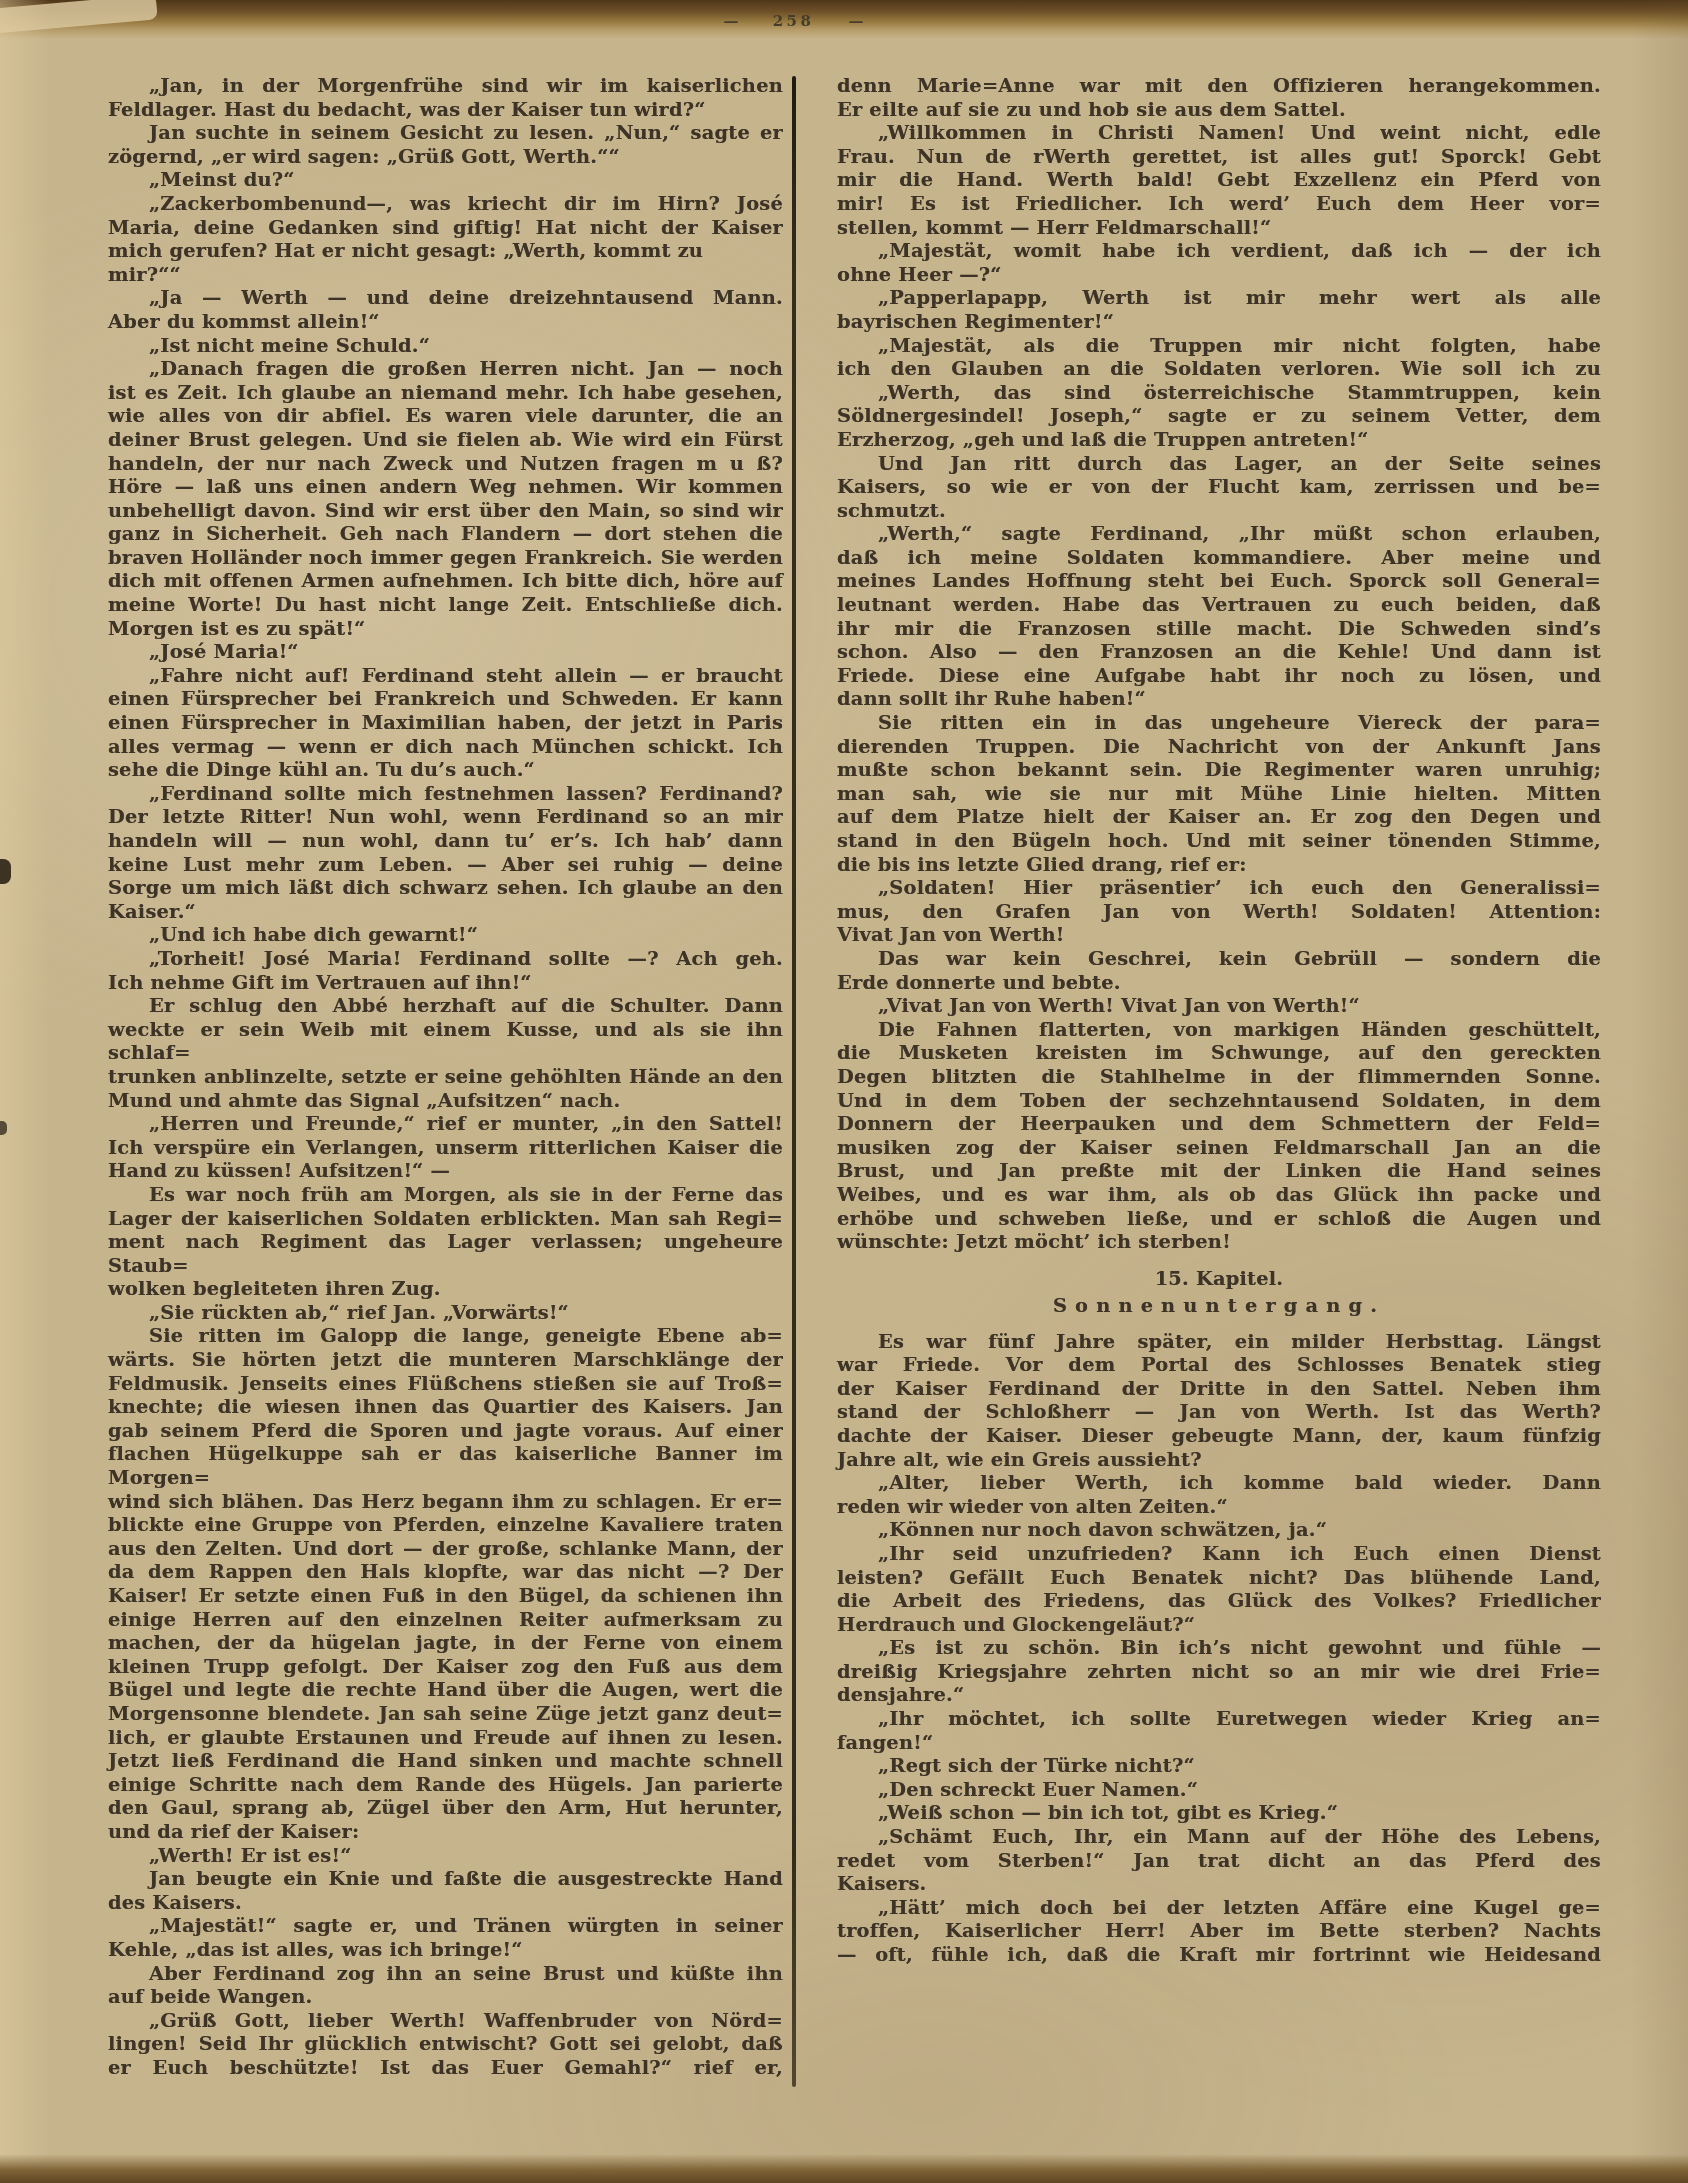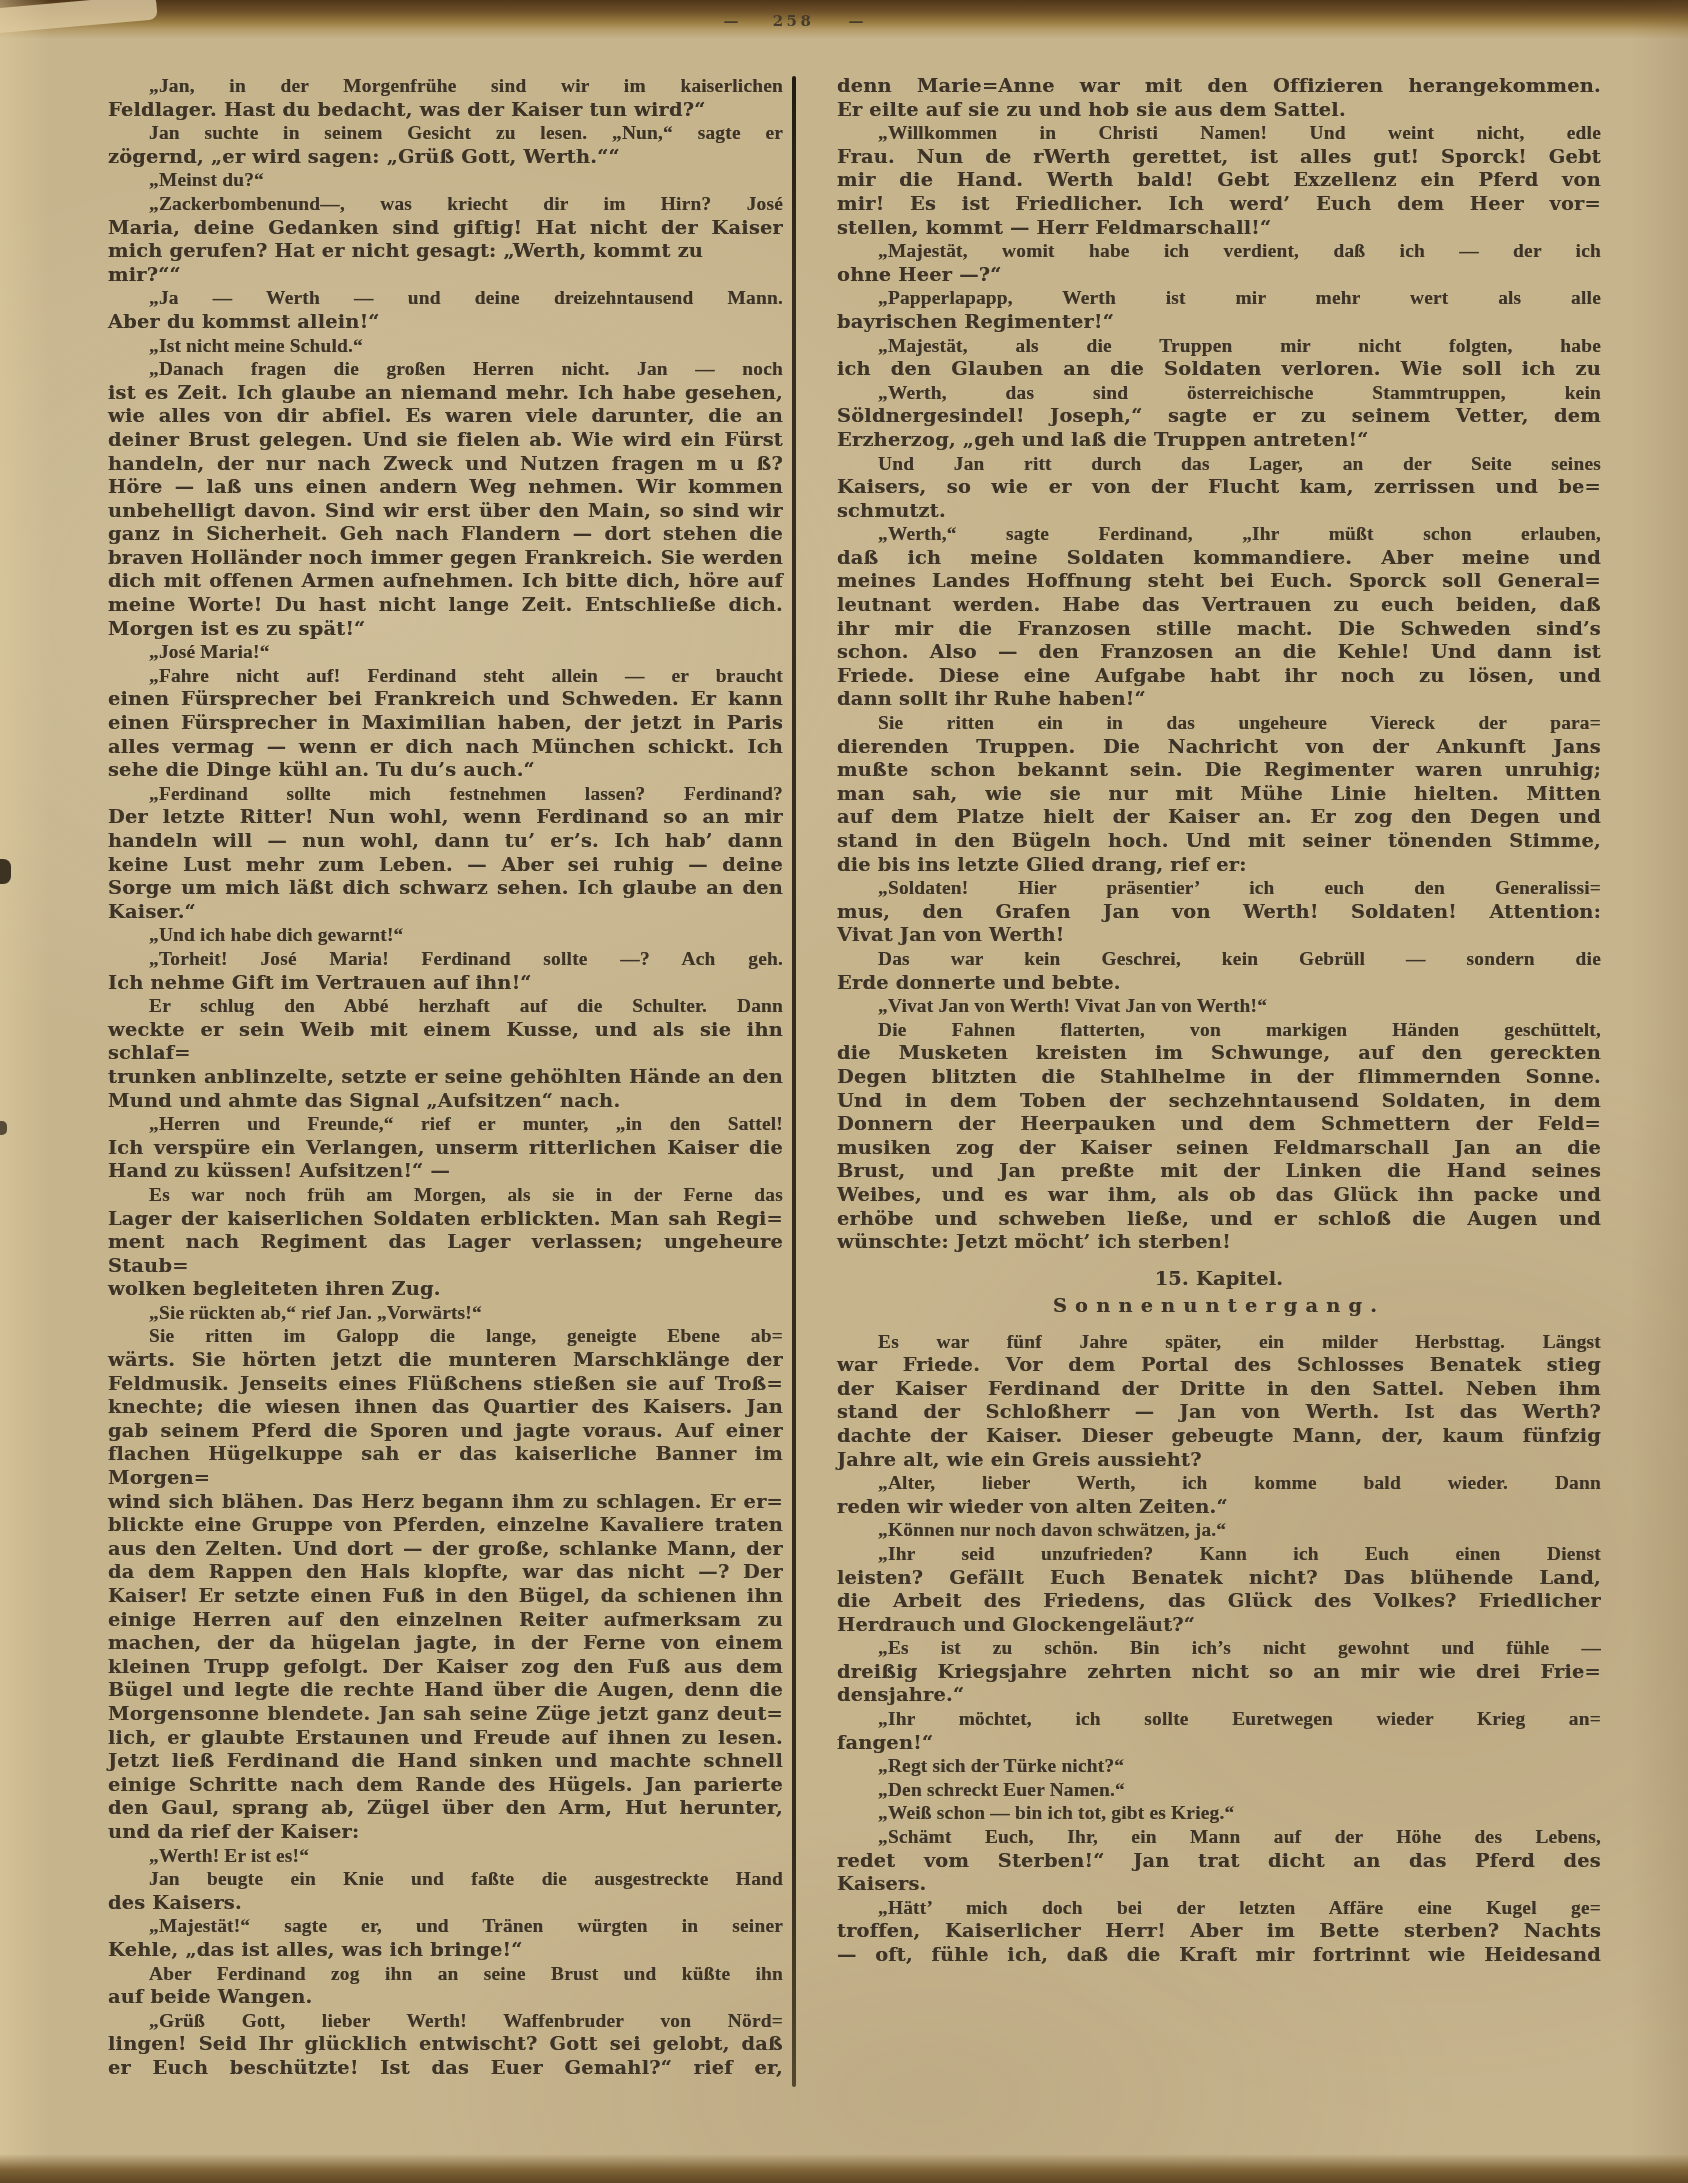--- a/index.html
+++ b/index.html
@@ -45,21 +45,21 @@
   .col{
     position:absolute;top:74px;
     color:#3d3427;font-size:19.4px;font-weight:bold;line-height:23.6px;
     letter-spacing:0.2px;
     text-shadow:0 0 0.4px rgba(61,52,39,0.55);
   }
   .col-left{left:108px;width:675px;}
   .col-right{left:817px;width:764px;margin-left:20px;}
   .line{min-height:23.6px;white-space:normal;}
   .line.just{text-align:justify;text-align-last:justify;}
-  .line.indent{text-indent:41px;font-family:Liberation Serif, serif;}
+  .line.indent{text-indent:41px;}
   .para.center .line{text-align:center;text-align-last:center;}
   .para.chapter-number{margin-top:13.5px;}
   .para.chapter-title{margin:3.4px 0 11.8px 0;}
   .para.spaced .line{letter-spacing:0.42em;}
   .edge-mark{position:absolute;background:#221a0e;}
   .mark1{left:0;top:859px;width:11px;height:25px;border-radius:0 7.6px 7.6px 0;opacity:.85;}
   .mark2{left:0;top:1121px;width:6.8px;height:14.4px;border-radius:0 5px 5px 0;opacity:.7;}
 </style>
 </head>
 <body>
@@ -168,21 +168,21 @@
       <div class="line just">gab seinem Pferd die Sporen und jagte voraus. Auf einer</div>
       <div class="line just">flachen Hügelkuppe sah er das kaiserliche Banner im Morgen=</div>
       <div class="line just">wind sich blähen. Das Herz begann ihm zu schlagen. Er er=</div>
       <div class="line just">blickte eine Gruppe von Pferden, einzelne Kavaliere traten</div>
       <div class="line just">aus den Zelten. Und dort — der große, schlanke Mann, der</div>
       <div class="line just">da dem Rappen den Hals klopfte, war das nicht —? Der</div>
       <div class="line just">Kaiser! Er setzte einen Fuß in den Bügel, da schienen ihn</div>
       <div class="line just">einige Herren auf den einzelnen Reiter aufmerksam zu</div>
       <div class="line just">machen, der da hügelan jagte, in der Ferne von einem</div>
       <div class="line just">kleinen Trupp gefolgt. Der Kaiser zog den Fuß aus dem</div>
-      <div class="line just">Bügel und legte die rechte Hand über die Augen, denn die</div>
+      <div class="line just">Bügel und legte die rechte Hand über die Augen, wert die</div>
       <div class="line just">Morgensonne blendete. Jan sah seine Züge jetzt ganz deut=</div>
       <div class="line just">lich, er glaubte Erstaunen und Freude auf ihnen zu lesen.</div>
       <div class="line just">Jetzt ließ Ferdinand die Hand sinken und machte schnell</div>
       <div class="line just">einige Schritte nach dem Rande des Hügels. Jan parierte</div>
       <div class="line just">den Gaul, sprang ab, Zügel über den Arm, Hut herunter,</div>
       <div class="line">und da rief der Kaiser:</div>
     </div>
     <div class="para">
       <div class="line indent">„Werth! Er ist es!“</div>
     </div>

